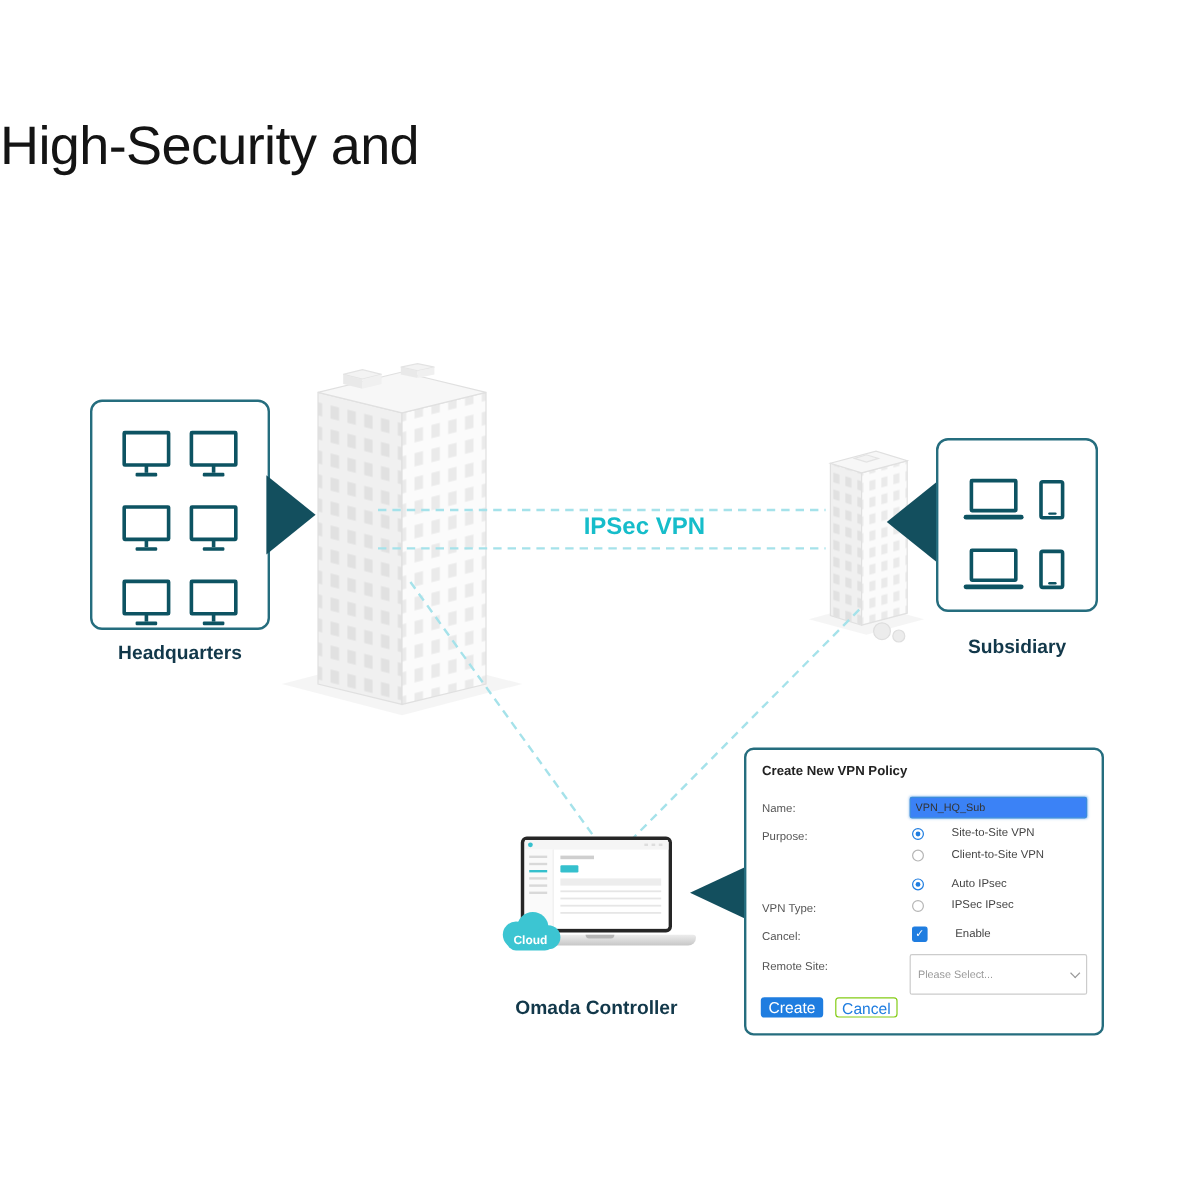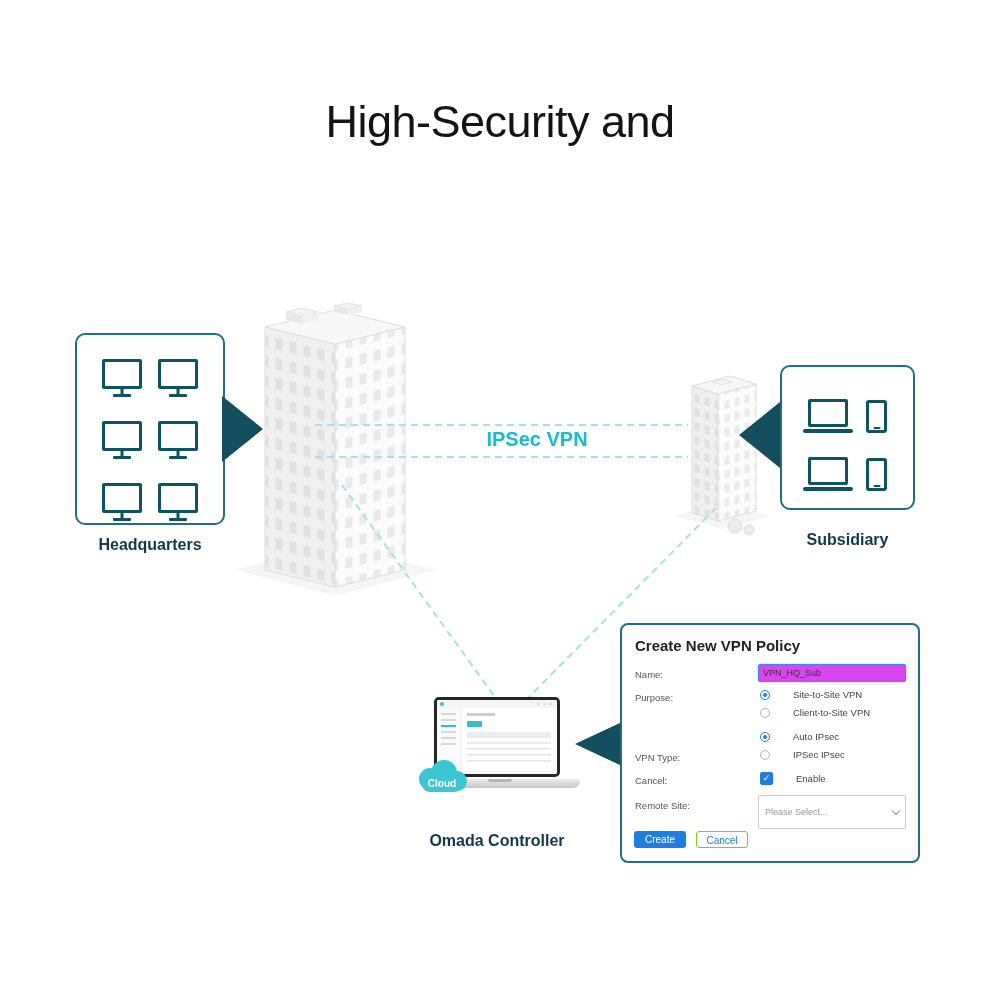--- a/index.html
+++ b/index.html
@@ -1,20 +1,20 @@
 <!DOCTYPE html>
 <html><head>
 <meta charset="utf-8">
 <style>
   html,body{margin:0;padding:0;background:#fff;}
   .canvas{position:relative;width:1000px;height:1000px;background:#fff;overflow:hidden;
           font-family:"Liberation Sans",sans-serif;}
 
   
-  .title{position:absolute;top:90px;left:0;width:100%;text-align:center;
+  .title{position:absolute;top:90px;left:0;width:100%;text-align:left;
          font-size:45px;line-height:63px;font-weight:500;color:#141414;letter-spacing:-.5px;}
 
   
   .connectors{position:absolute;left:0;top:0;pointer-events:none;}
   .ipsec-label{position:absolute;left:462px;top:428px;width:150px;text-align:center;
                font-size:20px;font-weight:bold;color:#16bdca;}
 
   
   .bld{position:absolute;}
 
@@ -55,45 +55,45 @@
                background:linear-gradient(#ececec,#c7c7c7);border-radius:3px 3px 8px 8px;}
   .laptop-base::after{content:"";position:absolute;left:50%;top:0;transform:translateX(-50%);
                       width:24px;height:3px;background:#b5b5b5;border-radius:0 0 3px 3px;}
 
   .cloud{position:absolute;left:416px;top:758px;width:52px;height:36px;}
   .cloud text{font-family:"Liberation Sans",sans-serif;font-size:10px;font-weight:bold;fill:#fff;}
 
   
   .form-panel{position:absolute;left:620px;top:623px;width:300px;height:240px;background:#fff;
               border:2px solid #256d7e;border-radius:8px;box-sizing:border-box;font-size:9.5px;color:#555;}
-  .form-title{position:absolute;left:13px;top:12px;font-size:15px;font-weight:bold;color:#222;}
+  .form-title{position:absolute;left:13px;top:12px;font-size:11px;font-weight:bold;color:#222;}
   .f-label{position:absolute;left:13px;}
   .l-name{top:44px}.l-purpose{top:67px}.l-vpntype{top:127px}.l-status{top:150px}.l-remote{top:175px}
 
   .f-input{position:absolute;left:136px;top:39px;width:148px;height:18px;border:1px solid #3c8ddb;
            box-shadow:0 0 2px rgba(31,125,224,.45);border-radius:2px;font-size:9px;color:#333;
-           padding:0 4px;box-sizing:border-box;font-family:"Liberation Sans",sans-serif;background:#d946ef;}
+           padding:0 4px;box-sizing:border-box;font-family:"Liberation Sans",sans-serif;background:#3b82f6;}
 
   .opt{position:absolute;left:138px;display:flex;align-items:center;gap:23px;color:#444;}
   .o1{top:64px}.o2{top:82px}.o3{top:106px}.o4{top:124px}.o5{top:147px}
 
   .radio{width:10px;height:10px;border:1px solid #b5b5b5;border-radius:50%;background:#fff;
          position:relative;box-sizing:border-box;flex:0 0 auto;}
   .radio.selected{border-color:#1f7de0;}
   .radio.selected::after{content:"";position:absolute;left:2px;top:2px;width:4px;height:4px;border-radius:50%;background:#1f7de0;}
   .checkbox{width:11px;height:11px;border:1px solid #1f7de0;border-radius:2px;background:#1f7de0;
             color:#fff;font-size:9px;line-height:11px;text-align:center;flex:0 0 auto;}
 
   .f-select{position:absolute;left:136px;top:170px;width:148px;height:18px;border:1px solid #ccc;
             border-radius:2px;display:flex;align-items:center;justify-content:space-between;
             padding:16px 6px;box-sizing:border-box;color:#999;font-size:9px;background:#fff;gap:48px;}
   .chev{width:5px;height:5px;border-right:1.5px solid #999;border-bottom:1.5px solid #999;
         transform:rotate(45deg);margin-top:-2px;}
 
-  .btn{position:absolute;top:206px;width:52px;height:17px;border-radius:3px;font-size:10px;
+  .btn{position:absolute;top:206px;width:52px;height:17px;border-radius:3px;font-size:13px;
        text-align:center;line-height:17px;cursor:pointer;box-sizing:border-box;}
   .btn-create{left:12px;background:#1f7de0;color:#fff;}
   .btn-cancel{left:74px;background:#fff;border:1px solid #84cc16;color:#1f7de0;}
 </style>
 </head>
 <body>
 
 <div class="canvas">
 
   <div class="title">

